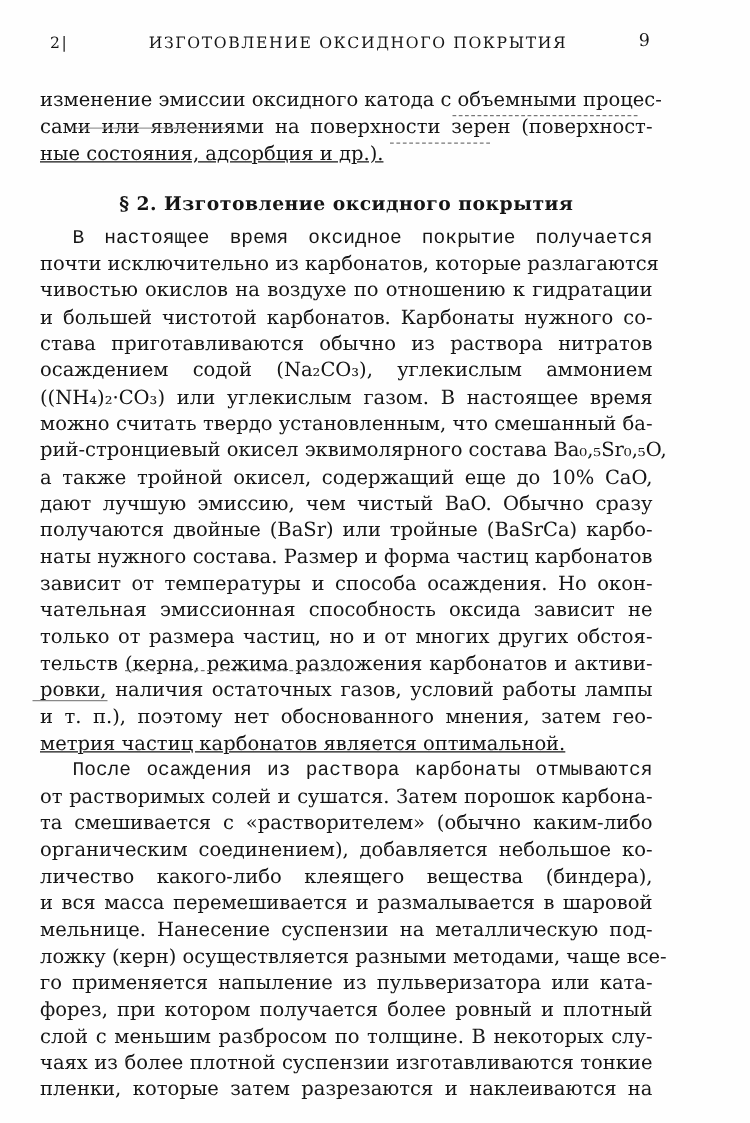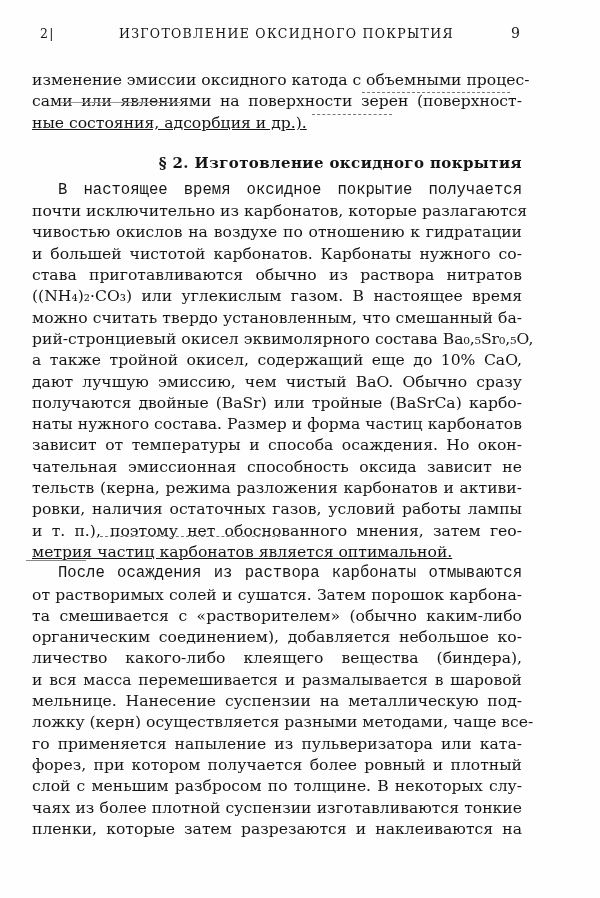--- a/index.html
+++ b/index.html
@@ -22,21 +22,21 @@
     font-size: 15.6px; line-height: 21.3px;
   }
   .line {
     display: block; white-space: nowrap;
     text-align: justify; text-align-last: justify;
     height: 21.3px;
   }
   .line.last { text-align-last: left; text-decoration: underline; }
   .line.indent { padding-left: 26px; font-family: Liberation Mono, monospace; }
   .heading {
-    display: block; text-align: right; font-weight: bold;
+    display: block; text-align: center; font-weight: bold;
     font-size: 15px; height: 34px; line-height: 34px; margin-top: 12px;
     letter-spacing: 0.4px;
   }
   .pen {
     position: absolute; border-bottom: 1px dashed #777; height: 0;
   }
 </style>
 </head>
 <body>
 
@@ -54,29 +54,31 @@
     <span class="line">сами или явлениями на поверхности зерен (поверхност-</span>
     <span class="line last">ные состояния, адсорбция и др.).</span>
 
     <span class="heading">§ 2. Изготовление оксидного покрытия</span>
 
     <span class="line indent">В настоящее время оксидное покрытие получается</span>
     <span class="line">почти исключительно из карбонатов, которые разлагаются</span>
     <span class="line">чивостью окислов на воздухе по отношению к гидратации</span>
     <span class="line">и большей чистотой карбонатов. Карбонаты нужного со-</span>
     <span class="line">става приготавливаются обычно из раствора нитратов</span>
+    <span class="line">осаждением содой (Na₂CO₃), углекислым аммонием</span>
     <span class="line">((NH₄)₂·CO₃) или углекислым газом. В настоящее время</span>
     <span class="line">можно считать твердо установленным, что смешанный ба-</span>
     <span class="line">рий-стронциевый окисел эквимолярного состава Ba₀,₅Sr₀,₅O,</span>
     <span class="line">а также тройной окисел, содержащий еще до 10% CaO,</span>
     <span class="line">дают лучшую эмиссию, чем чистый BaO. Обычно сразу</span>
     <span class="line">получаются двойные (BaSr) или тройные (BaSrCa) карбо-</span>
     <span class="line">наты нужного состава. Размер и форма частиц карбонатов</span>
     <span class="line">зависит от температуры и способа осаждения. Но окон-</span>
     <span class="line">чательная эмиссионная способность оксида зависит не</span>
+    <span class="line">только от размера частиц, но и от многих других обстоя-</span>
     <span class="line">тельств (керна, режима разложения карбонатов и активи-</span>
     <span class="line">ровки, наличия остаточных газов, условий работы лампы</span>
     <span class="line">и т. п.), поэтому нет обоснованного мнения, затем гео-</span>
     <span class="line last">метрия частиц карбонатов является оптимальной.</span>
 
     <span class="line indent">После осаждения из раствора карбонаты отмываются</span>
     <span class="line">от растворимых солей и сушатся. Затем порошок карбона-</span>
     <span class="line">та смешивается с «растворителем» (обычно каким-либо</span>
     <span class="line">органическим соединением), добавляется небольшое ко-</span>
     <span class="line">личество какого-либо клеящего вещества (биндера),</span>

